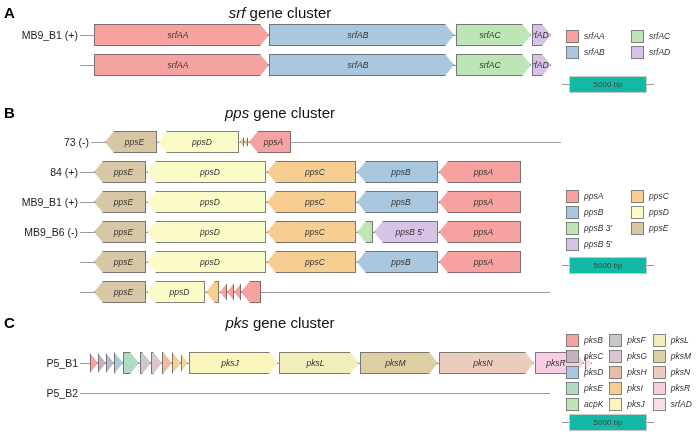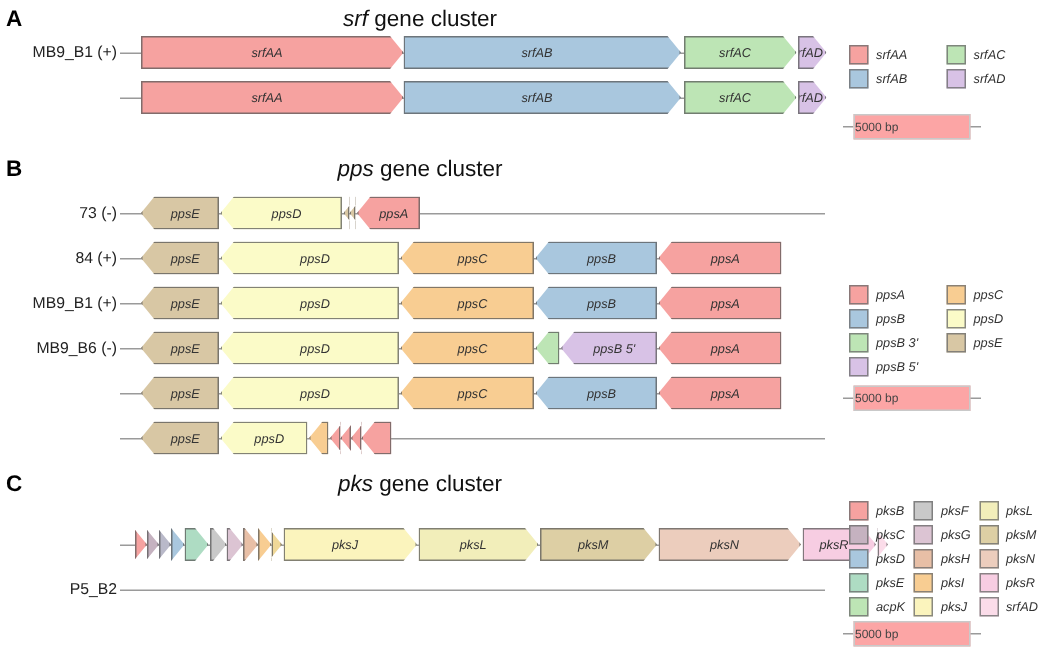--- a/index.html
+++ b/index.html
@@ -77,23 +77,24 @@
     white-space:nowrap;
   }
 
   
   .scalebar{
     position:absolute;
     display:flex;align-items:center;
   }
   .sb-tick{width:7px;height:1px;background:#9a9a9a;}
   .sb-box{
-    border:1px solid #c9c9c9;background:#fca5a5;
+    border:1px solid #c9c9c9;background:#14b8a6;
     font-size:8px;color:#444;
     padding:3px 0;
+    text-align:center;
     width:76px;
   }
 </style>
 </head>
 <body>
 
 <div class="panel">
   <div class="panel-letter" style="top:4px;">A</div>
   <div class="panel-title" style="top:4px;text-align:center;">
     <i>srf</i><span> gene cluster</span>
@@ -167,21 +168,21 @@
     <div class="sb-tick"></div>
   </div>
 </div>
 
 <div class="panel">
   <div class="panel-letter" style="top:104px;">B</div>
   <div class="panel-title" style="top:104px;">
     <i>pps</i><span> gene cluster</span>
   </div>
 
-  <div class="row" style="top:129px;width:560px;">
+  <div class="row" style="top:129px;width:560px;margin-left:11px;">
     <div class="label-col">
       <div class="row-label">73 (-)</div>
     </div>
     <div class="track" style="right:10px;"></div>
     <div class="genes">
         <div class="gene rev" style="left: 14px; width: 52px; background: rgb(216, 199, 164);">
           <span class="glabel">ppsE</span>
         </div>
         <div class="gene rev" style="left: 67px; width: 81px; background: rgb(251, 251, 200);">
           <span class="glabel">ppsD</span>
@@ -347,20 +348,23 @@
   </div>
 </div>
 
 <div class="panel">
   <div class="panel-letter" style="top:314px;">C</div>
   <div class="panel-title" style="top:314px;">
     <i>pks</i><span> gene cluster</span>
   </div>
 
   <div class="row" style="top:350px;width:560px;">
+    <div class="label-col">
+      <div class="row-label">P5_B1</div>
+    </div>
     <div class="track" style="right:40px;"></div>
     <div class="genes">
         <div class="gene fwd tiny" style="left: 10px; width: 8px; background: rgb(246, 162, 160);"></div>
         <div class="gene fwd tiny" style="left: 18px; width: 8px; background: rgb(197, 178, 192);"></div>
         <div class="gene fwd tiny" style="left: 26px; width: 8px; background: rgb(185, 185, 201);"></div>
         <div class="gene fwd tiny" style="left: 34px; width: 9px; background: rgb(169, 199, 222);"></div>
         <div class="gene fwd tiny" style="left: 43px; width: 16px; background: rgb(174, 220, 195);"></div>
         <div class="gene fwd tiny" style="left: 60px; width: 11px; background: rgb(201, 201, 201);"></div>
         <div class="gene fwd tiny" style="left: 71px; width: 11px; background: rgb(220, 196, 211);"></div>
         <div class="gene fwd tiny" style="left: 82px; width: 10px; background: rgb(232, 191, 166);"></div>

